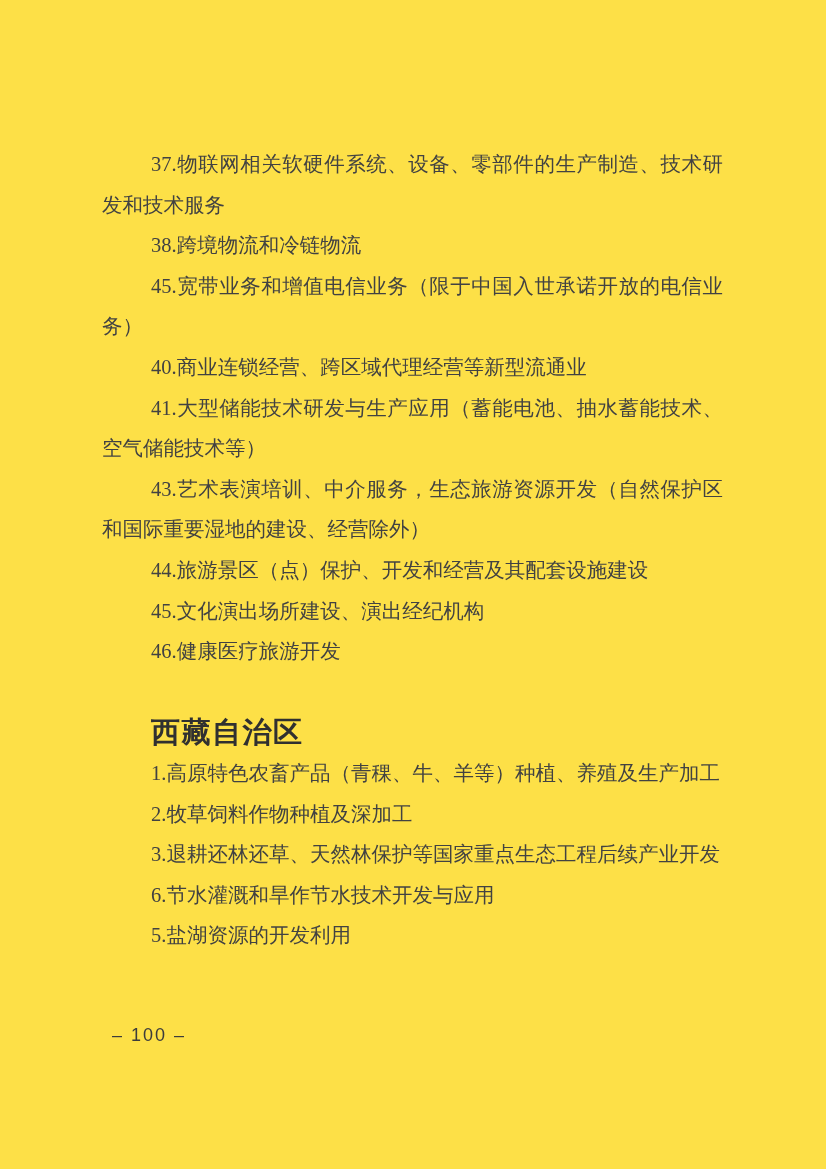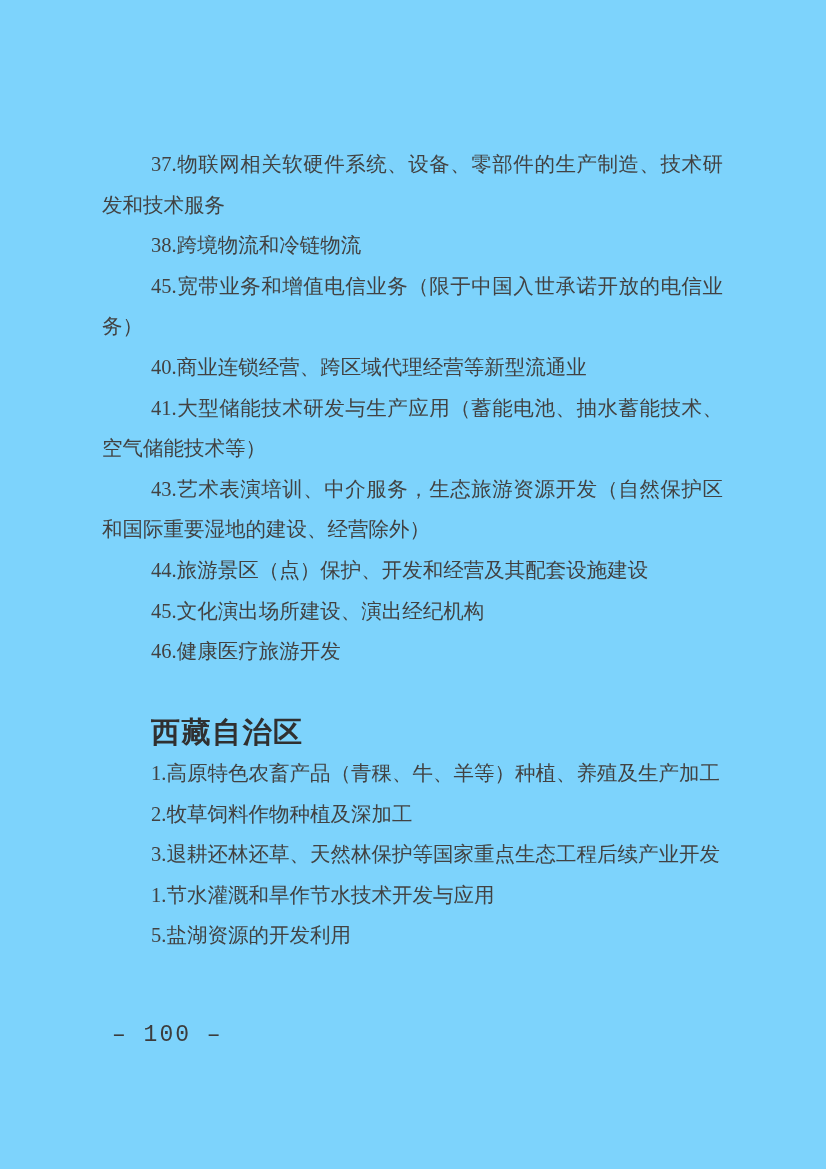--- a/index.html
+++ b/index.html
@@ -4,21 +4,21 @@
 <style>
   html, body {
     margin: 0;
     padding: 0;
     background: #ffffff;
   }
   .page {
     position: relative;
     width: 826px;
     height: 1169px;
-    background: #7dd3fc;
+    background: #fde047;
     overflow: hidden;
     font-family: "Liberation Serif", "DejaVu Serif", serif;
   }
   .content {
     position: absolute;
     left: 102px;
     top: 144px;
     width: 621px;
   }
   .ln {
@@ -50,22 +50,22 @@
     font-weight: 700;
     font-size: 29px;
     line-height: 40.6px;
     letter-spacing: 1.5px;
     color: #303030;
   }
   .footer {
     position: absolute;
     left: 112px;
     top: 1022px;
-    font-family: Liberation Mono, monospace;
-    font-size: 23px;
+    font-family: Liberation Sans, sans-serif;
+    font-size: 18px;
     line-height: 26px;
     letter-spacing: 2px;
     color: #3c3c3c;
   }
 </style>
 </head>
 <body>
 
 <div class="page">
   <div class="content">
@@ -82,19 +82,19 @@
     <p class="ln cont">和国际重要湿地的建设、经营除外）</p>
     <p class="ln first">44.旅游景区（点）保护、开发和经营及其配套设施建设</p>
     <p class="ln first">45.文化演出场所建设、演出经纪机构</p>
     <p class="ln first">46.健康医疗旅游开发</p>
 
     <h2 class="heading">西藏自治区</h2>
 
     <p class="ln first">1.高原特色农畜产品（青稞、牛、羊等）种植、养殖及生产加工</p>
     <p class="ln first">2.牧草饲料作物种植及深加工</p>
     <p class="ln first">3.退耕还林还草、天然林保护等国家重点生态工程后续产业开发</p>
-    <p class="ln first">1.节水灌溉和旱作节水技术开发与应用</p>
+    <p class="ln first">6.节水灌溉和旱作节水技术开发与应用</p>
     <p class="ln first">5.盐湖资源的开发利用</p>
 
   </div>
 
   <div class="footer">– 100 –</div>
 </div>
 
 </body></html>

